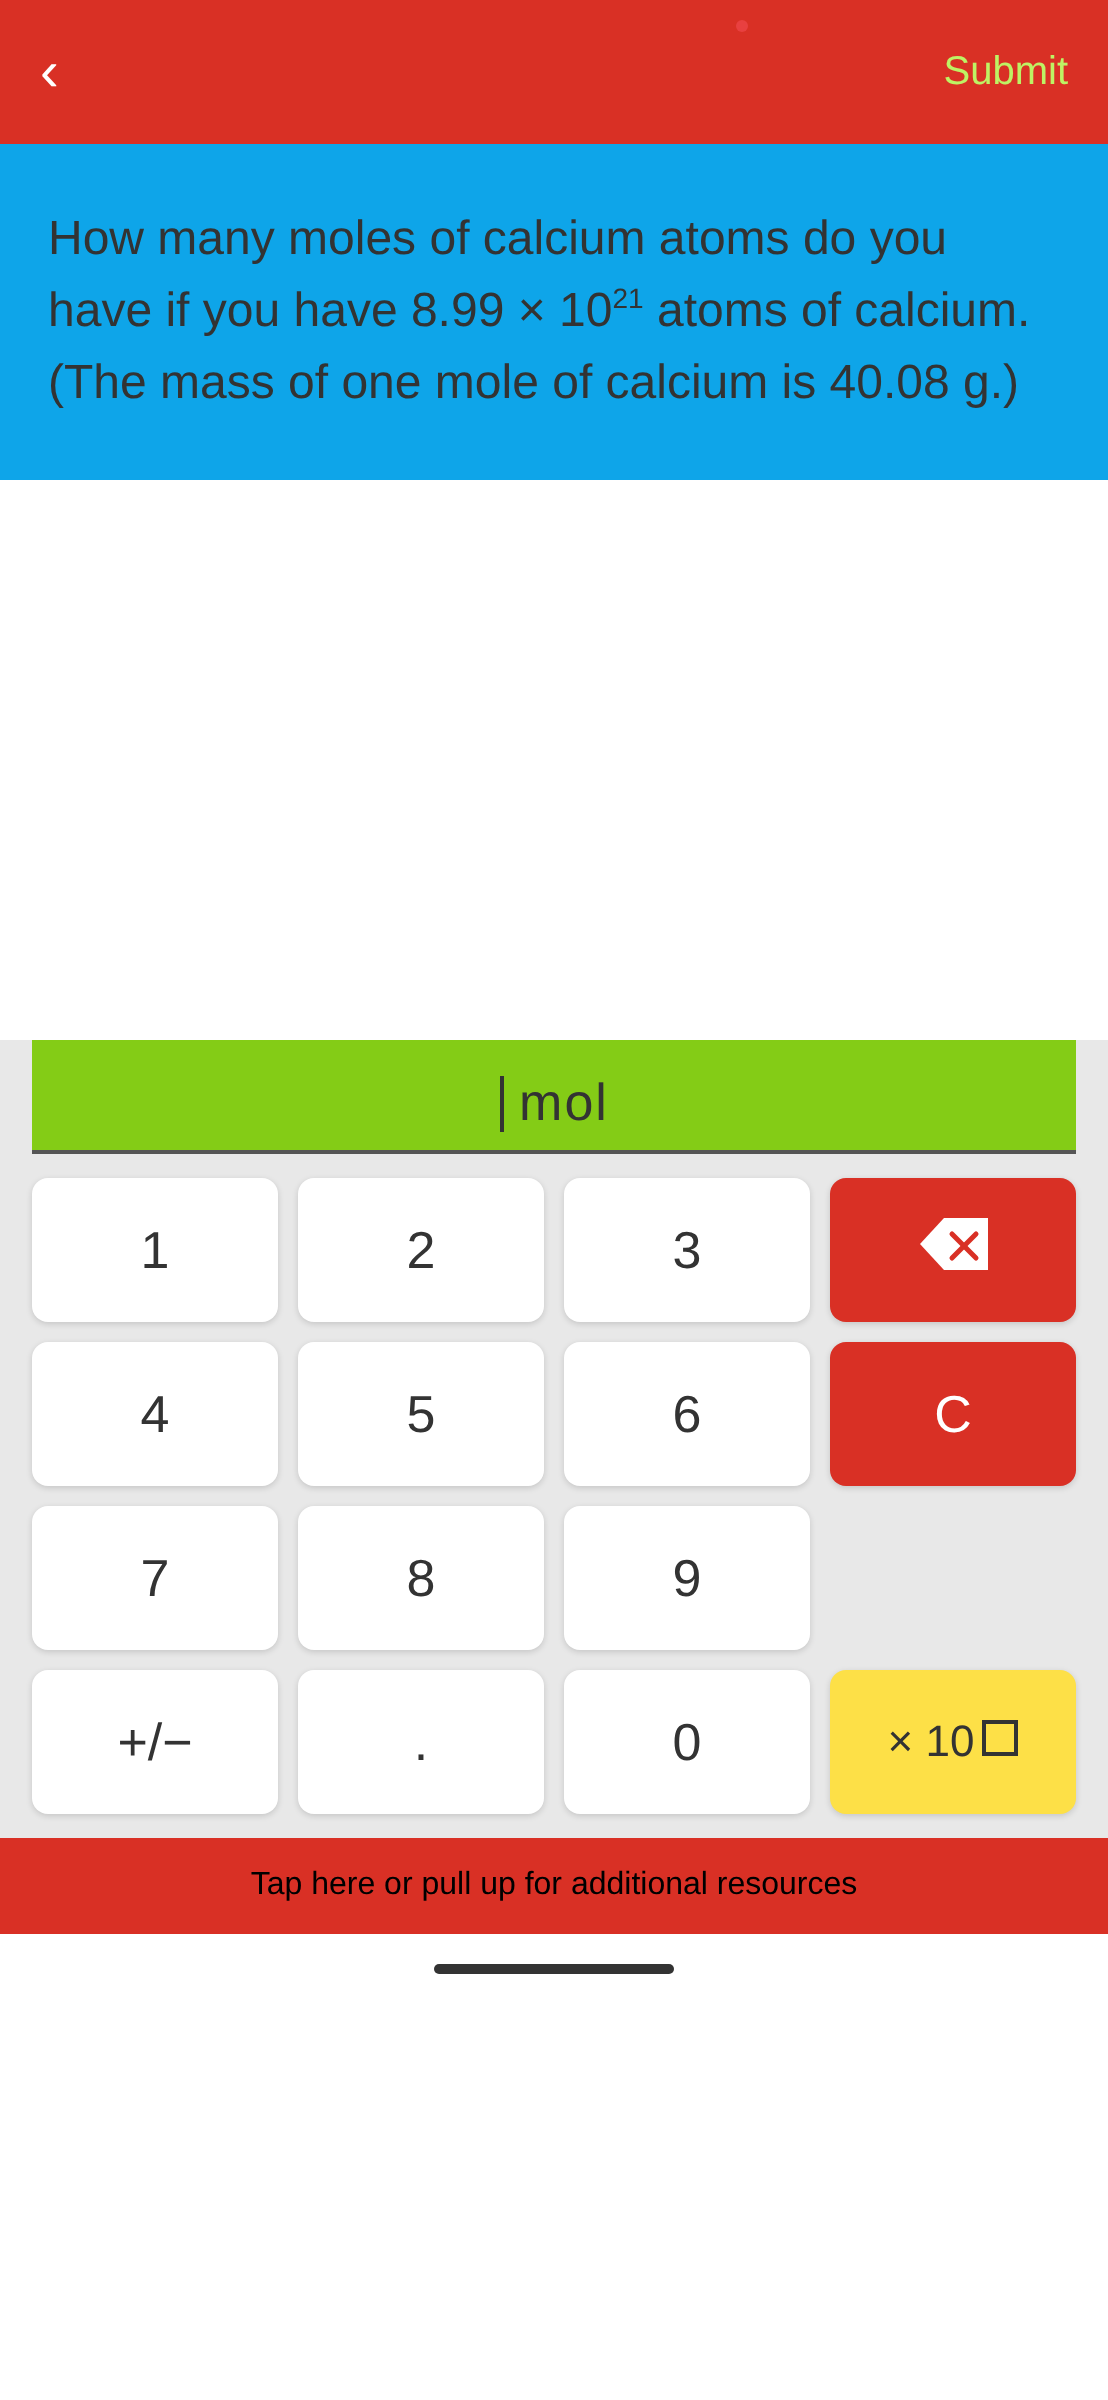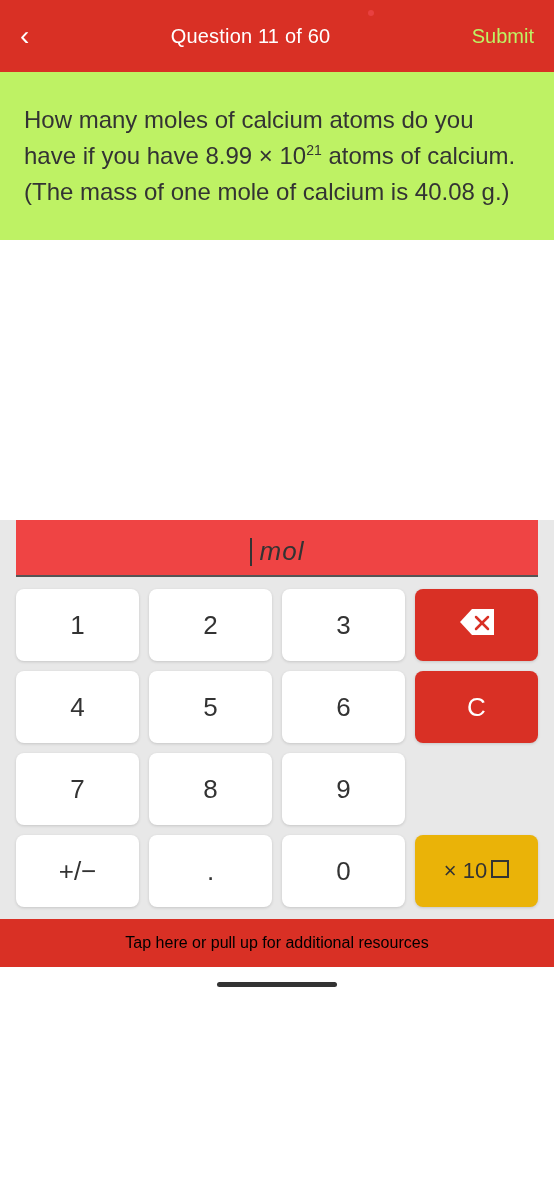--- a/index.html
+++ b/index.html
@@ -52,21 +52,21 @@
 
     .header-submit {
       color: #bef264;
       font-size: 20px;
       font-weight: 400;
       cursor: pointer;
     }
 
     
     .question-area {
-      background: #bef264;
+      background: #0ea5e9;
       padding: 30px 24px 30px 24px;
       flex: 1;
     }
 
     .question-text {
       font-size: 24px;
       font-weight: 400;
       color: #333333;
       line-height: 1.5;
     }
@@ -82,28 +82,27 @@
     }
 
     
     .calculator-section {
       background: #e8e8e8;
       padding: 0 0 0 0;
     }
 
     
     .calc-display {
-      background: #ef4444;
+      background: #84cc16;
       display: flex;
       align-items: center;
       justify-content: center;
       padding: 16px 20px 8px 20px;
       border-bottom: 2px solid #555555;
       margin: 0 16px;
-      font-style: italic;
     }
 
     .calc-display-cursor {
       width: 2px;
       height: 28px;
       background: #333333;
       margin-right: 8px;
     }
 
     .calc-display-value {
@@ -135,21 +134,21 @@
       justify-content: center;
       box-shadow: 0 1px 3px rgba(0,0,0,0.15);
     }
 
     .key-red {
       background: #d93025;
       color: #ffffff;
     }
 
     .key-x10 {
-      background: #eab308;
+      background: #fde047;
       font-size: 20px;
       color: #333333;
     }
 
     
     .tap-bar {
       background: #d93025;
       height: 48px;
       display: flex;
       align-items: center;
@@ -196,21 +195,20 @@
       margin-left: 2px;
     }
   </style>
 </head>
 <body>
 
 <div class="status-dot"></div>
 
 <div class="header">
   <span class="header-back">‹</span>
-  <span class="header-title">Question 11 of 60</span>
   <span class="header-submit">Submit</span>
 </div>
 
 <div class="question-area">
   <p class="question-text">
     How many moles of calcium atoms do you have if you have 8.99 × 10<sup>21</sup> atoms of calcium. (The mass of one mole of calcium is 40.08 g.)
   </p>
 </div>
 
 <div class="spacer"></div>

